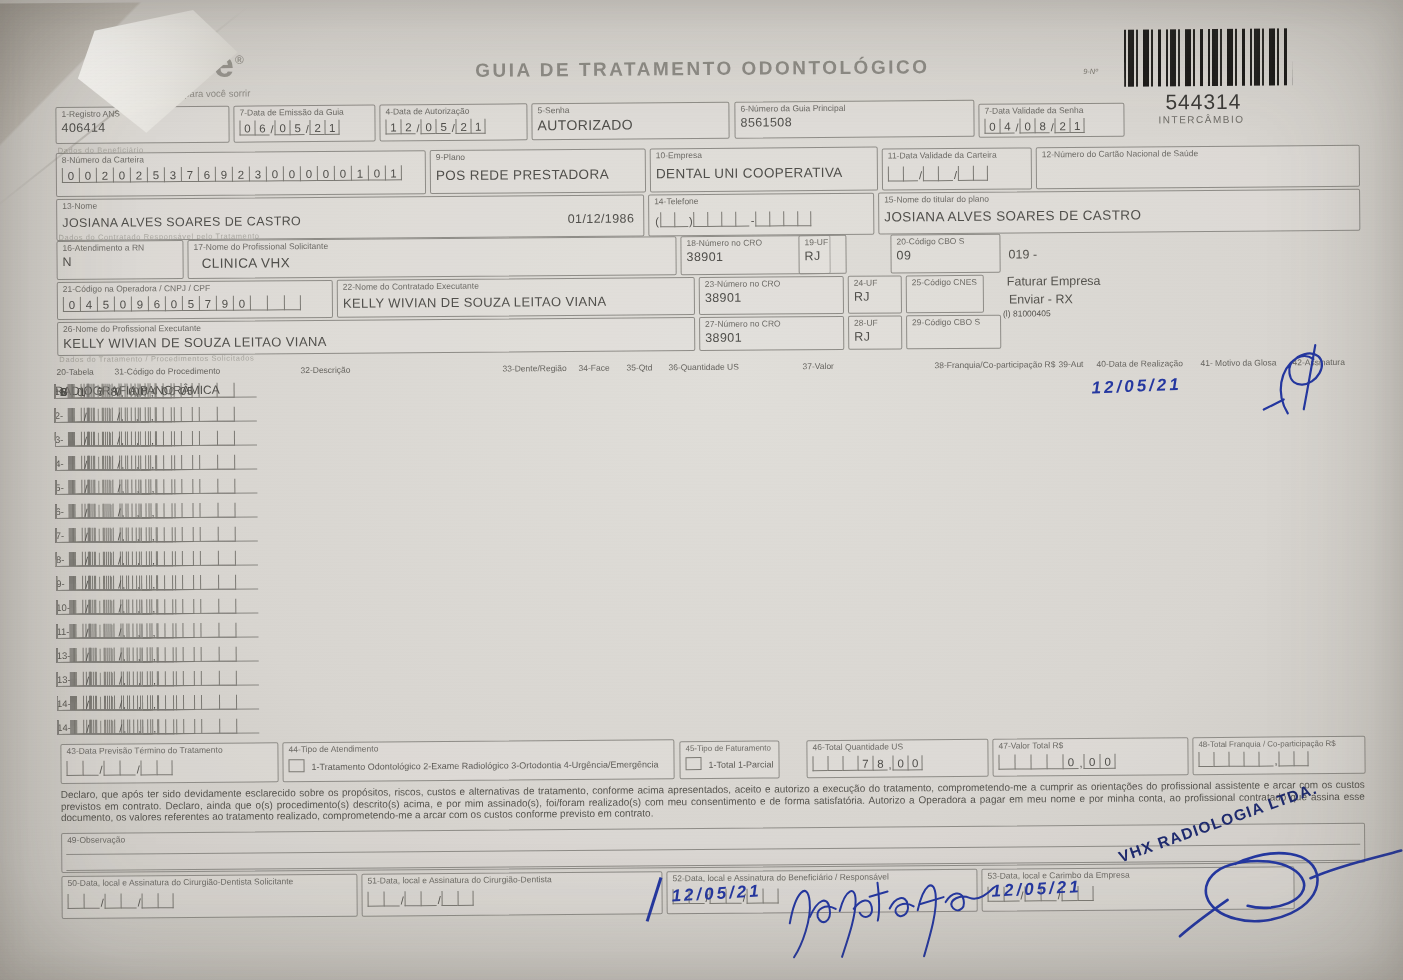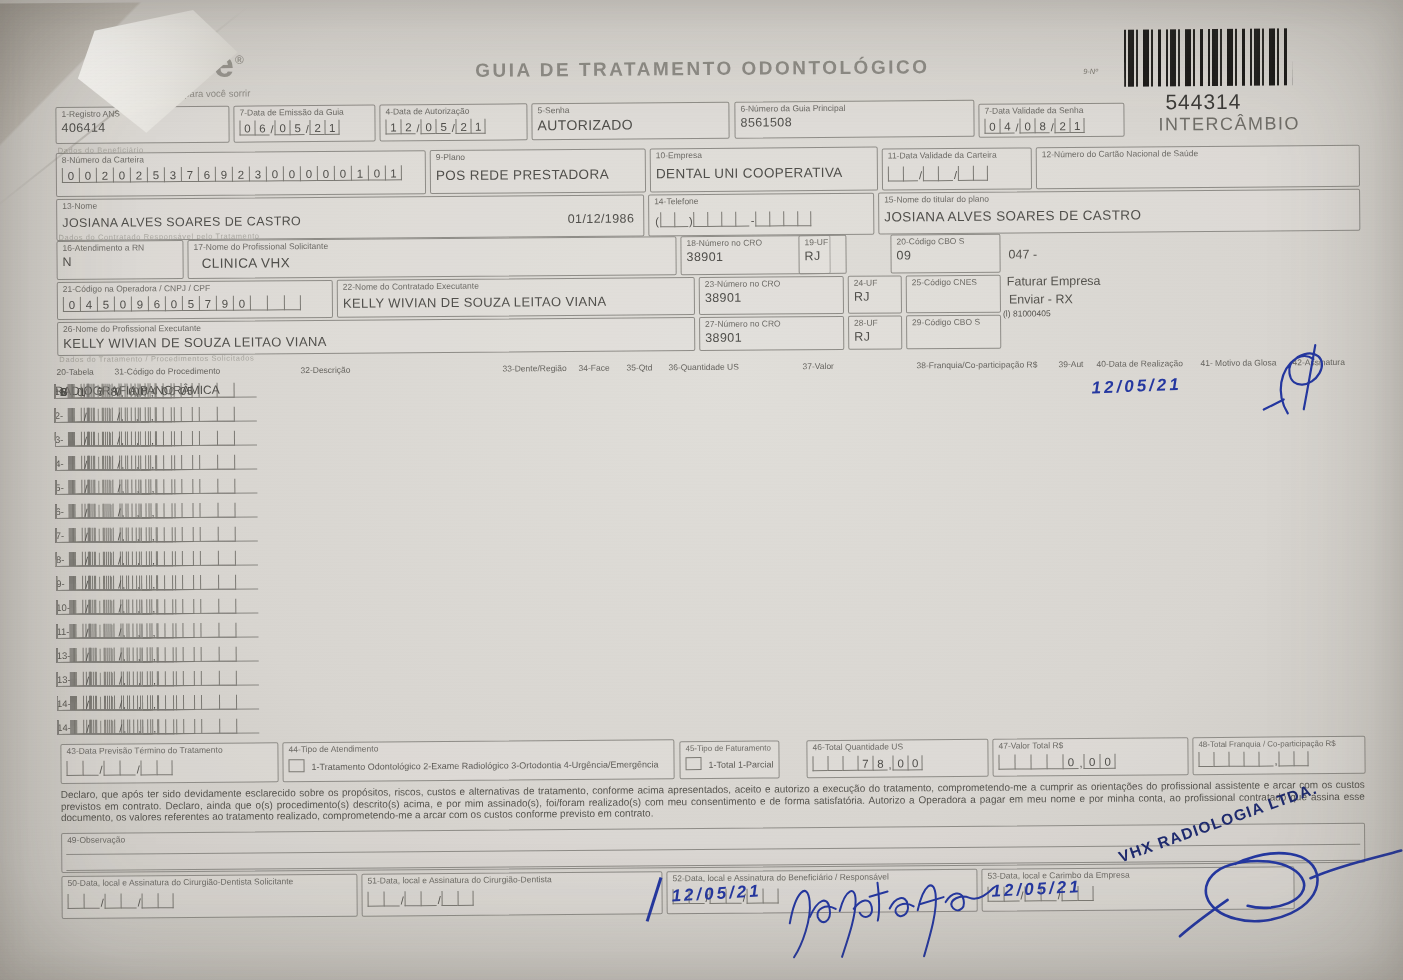--- a/index.html
+++ b/index.html
@@ -25,21 +25,21 @@
     filter:drop-shadow(3px 4px 4px rgba(60,56,48,.45));}
   
   .logo{position:absolute;left:88px;top:40px;font-size:36px;font-weight:bold;color:#96938c;letter-spacing:1px;z-index:40;}
   .logo sup{font-size:12px;}
   .tagline{position:absolute;left:130px;top:84px;font-size:9.5px;color:#8d8a83;z-index:40;}
   .doc-title{position:absolute;left:478px;top:58px;font-size:19px;font-weight:600;color:#8d8b85;letter-spacing:2.5px;white-space:nowrap;}
   .barcode{position:absolute;left:1127px;top:33px;width:168px;height:57px;
     background:repeating-linear-gradient(90deg,#201f1d 0 2px,transparent 2px 4px,#201f1d 4px 10px,transparent 10px 12px,#2a2926 12px 14px,transparent 14px 19px,#1c1b19 19px 25px,transparent 25px 27px,#24231f 27px 29px,transparent 29px 34px,#1c1b19 34px 37px,transparent 37px 42px);}
   .bc-note{position:absolute;left:1086px;top:70px;font-size:7.5px;color:#7c7970;font-style:italic;}
   .bc-num{position:absolute;left:1168px;top:94px;font-size:21px;color:#3c3b38;letter-spacing:1px;}
-  .bc-cap{position:absolute;left:1161px;top:118px;font-size:18px;color:#6f6d67;letter-spacing:1.5px;}
+  .bc-cap{position:absolute;left:1161px;top:118px;font-size:10px;color:#6f6d67;letter-spacing:1.5px;}
   
   .fld{position:absolute;border:1px solid #8e8c87;background:rgba(232,230,226,.30);border-radius:2px;padding:2px 5px;}
   .lbl{font-size:8.5px;color:#6c6a65;line-height:1.15;white-space:nowrap;overflow:hidden;}
   .val{font-size:12.5px;color:#504f4b;letter-spacing:.4px;margin-top:1px;white-space:nowrap;}
   .val.split{display:flex;justify-content:space-between;padding-right:4px;}
   .sechead{position:absolute;font-size:7.5px;color:rgba(128,125,117,.55);letter-spacing:.6px;}
   .note{position:absolute;font-size:12.5px;color:#55534e;white-space:nowrap;}
   .note.small{font-size:8.5px;}
   
   .comb{display:inline-flex;align-items:flex-end;margin-top:2px;}
@@ -245,21 +245,21 @@
       <div class="val">38901</div>
     </div>
     <div class="fld" style="left:800px;top:236px;width:48px;height:39px">
       <div class="lbl">19-UF</div>
       <div class="val">RJ</div>
     </div>
     <div class="fld" style="left:892px;top:236px;width:110px;height:39px">
       <div class="lbl">20-Código CBO S</div>
       <div class="val">09</div>
     </div>
-    <div class="note" style="left:1010px;top:250px">047 -</div>
+    <div class="note" style="left:1010px;top:250px">019 -</div>
 
     <div class="fld" style="left:58px;top:277px;width:276px;height:38px">
       <div class="lbl">21-Código na Operadora / CNPJ / CPF</div>
       <div class="comb" style="--cw:17px">
           <span class="cell">0</span>
           <span class="cell">4</span>
           <span class="cell">5</span>
           <span class="cell">0</span>
           <span class="cell">9</span>
           <span class="cell">6</span>
@@ -278,21 +278,21 @@
       <div class="val" style="font-size:13px;margin-top:3px">KELLY WIVIAN DE SOUZA LEITAO VIANA</div>
     </div>
     <div class="fld" style="left:700px;top:277px;width:145px;height:38px">
       <div class="lbl">23-Número no CRO</div>
       <div class="val">38901</div>
     </div>
     <div class="fld" style="left:849px;top:277px;width:54px;height:38px">
       <div class="lbl">24-UF</div>
       <div class="val">RJ</div>
     </div>
-    <div class="fld" style="left:907px;top:277px;width:95px;height:38px">
+    <div class="fld" style="left:907px;top:277px;width:78px;height:38px">
       <div class="lbl">25-Código CNES</div>
       <div class="val"></div>
     </div>
     <div class="note" style="left:1008px;top:277px">Faturar Empresa</div>
     <div class="note" style="left:1010px;top:295px">Enviar - RX</div>
     <div class="note small" style="left:1004px;top:311px">(l) 81000405</div>
 
     <div class="fld" style="left:58px;top:317px;width:638px;height:34px">
       <div class="lbl">26-Nome do Profissional Executante</div>
       <div class="val" style="font-size:13px">KELLY WIVIAN DE SOUZA LEITAO VIANA</div>
@@ -315,21 +315,21 @@
     <div class="proc">
       <div class="proc-head">
         <span style="left:2px">20-Tabela</span>
         <span style="left:60px">31-Código do Procedimento</span>
         <span style="left:246px">32-Descrição</span>
         <span style="left:448px">33-Dente/Região</span>
         <span style="left:524px">34-Face</span>
         <span style="left:572px">35-Qtd</span>
         <span style="left:614px">36-Quantidade US</span>
         <span style="left:748px">37-Valor</span>
-        <span style="left:862px">38-Franquia/Co-participação R$</span>
+        <span style="left:880px">38-Franquia/Co-participação R$</span>
         <span style="left:1004px">39-Aut</span>
         <span style="left:1042px">40-Data de Realização</span>
         <span style="left:1146px">41- Motivo da Glosa</span>
         <span style="left:1238px">42-Assinatura</span>
       </div>
       <div id="proc-rows">
           <div class="prow">
             <span class="c-num">1-</span>
             <span class="c-tab comb">
               <span class="cell">0</span>

